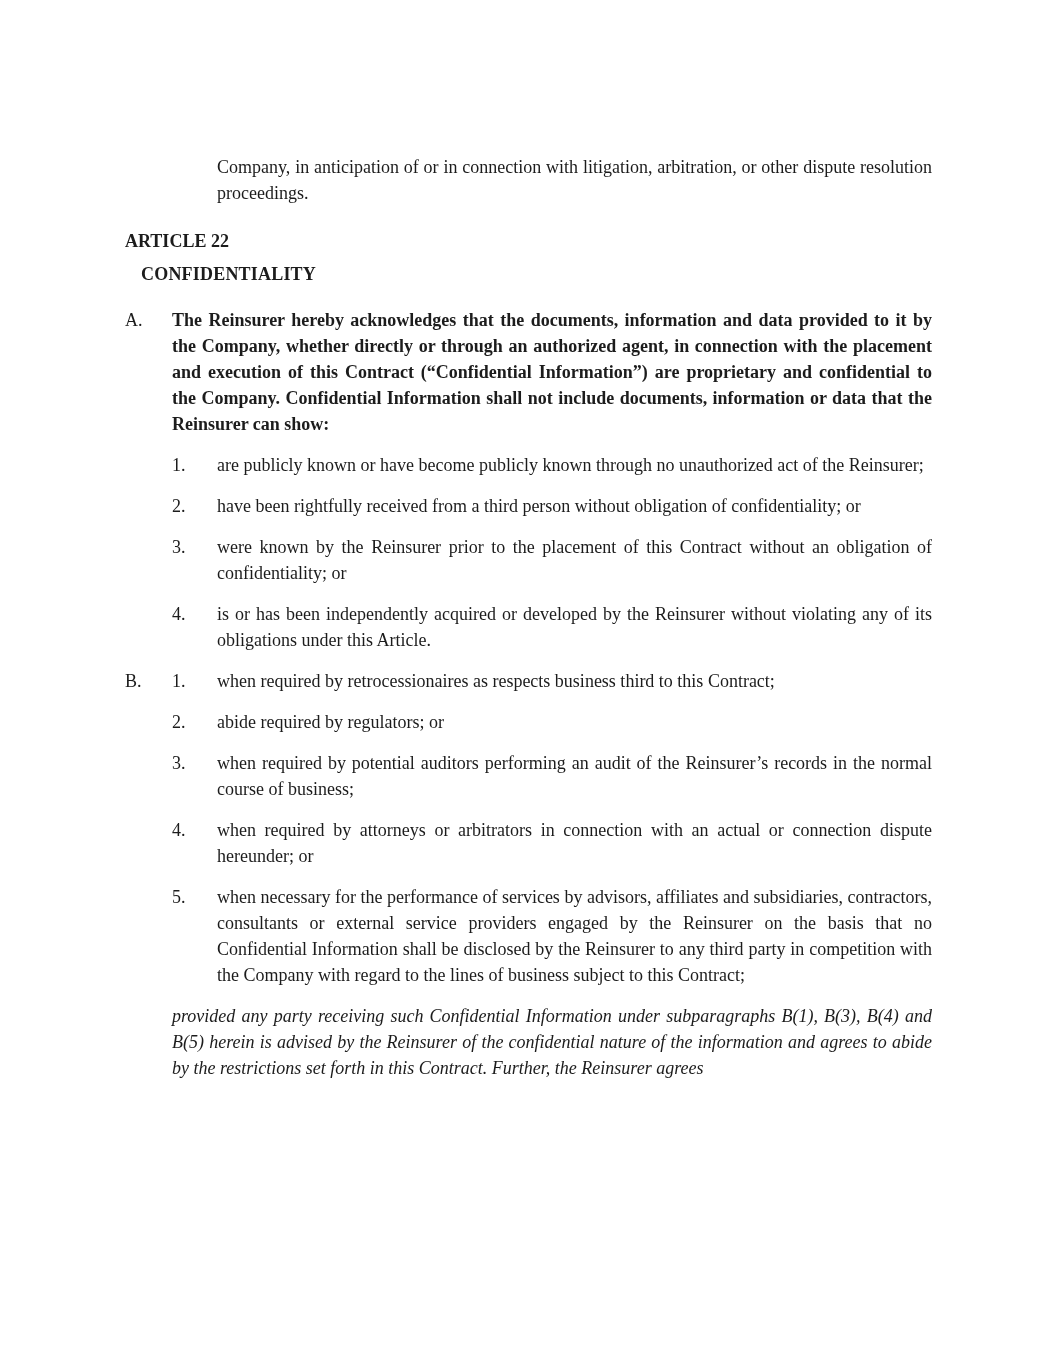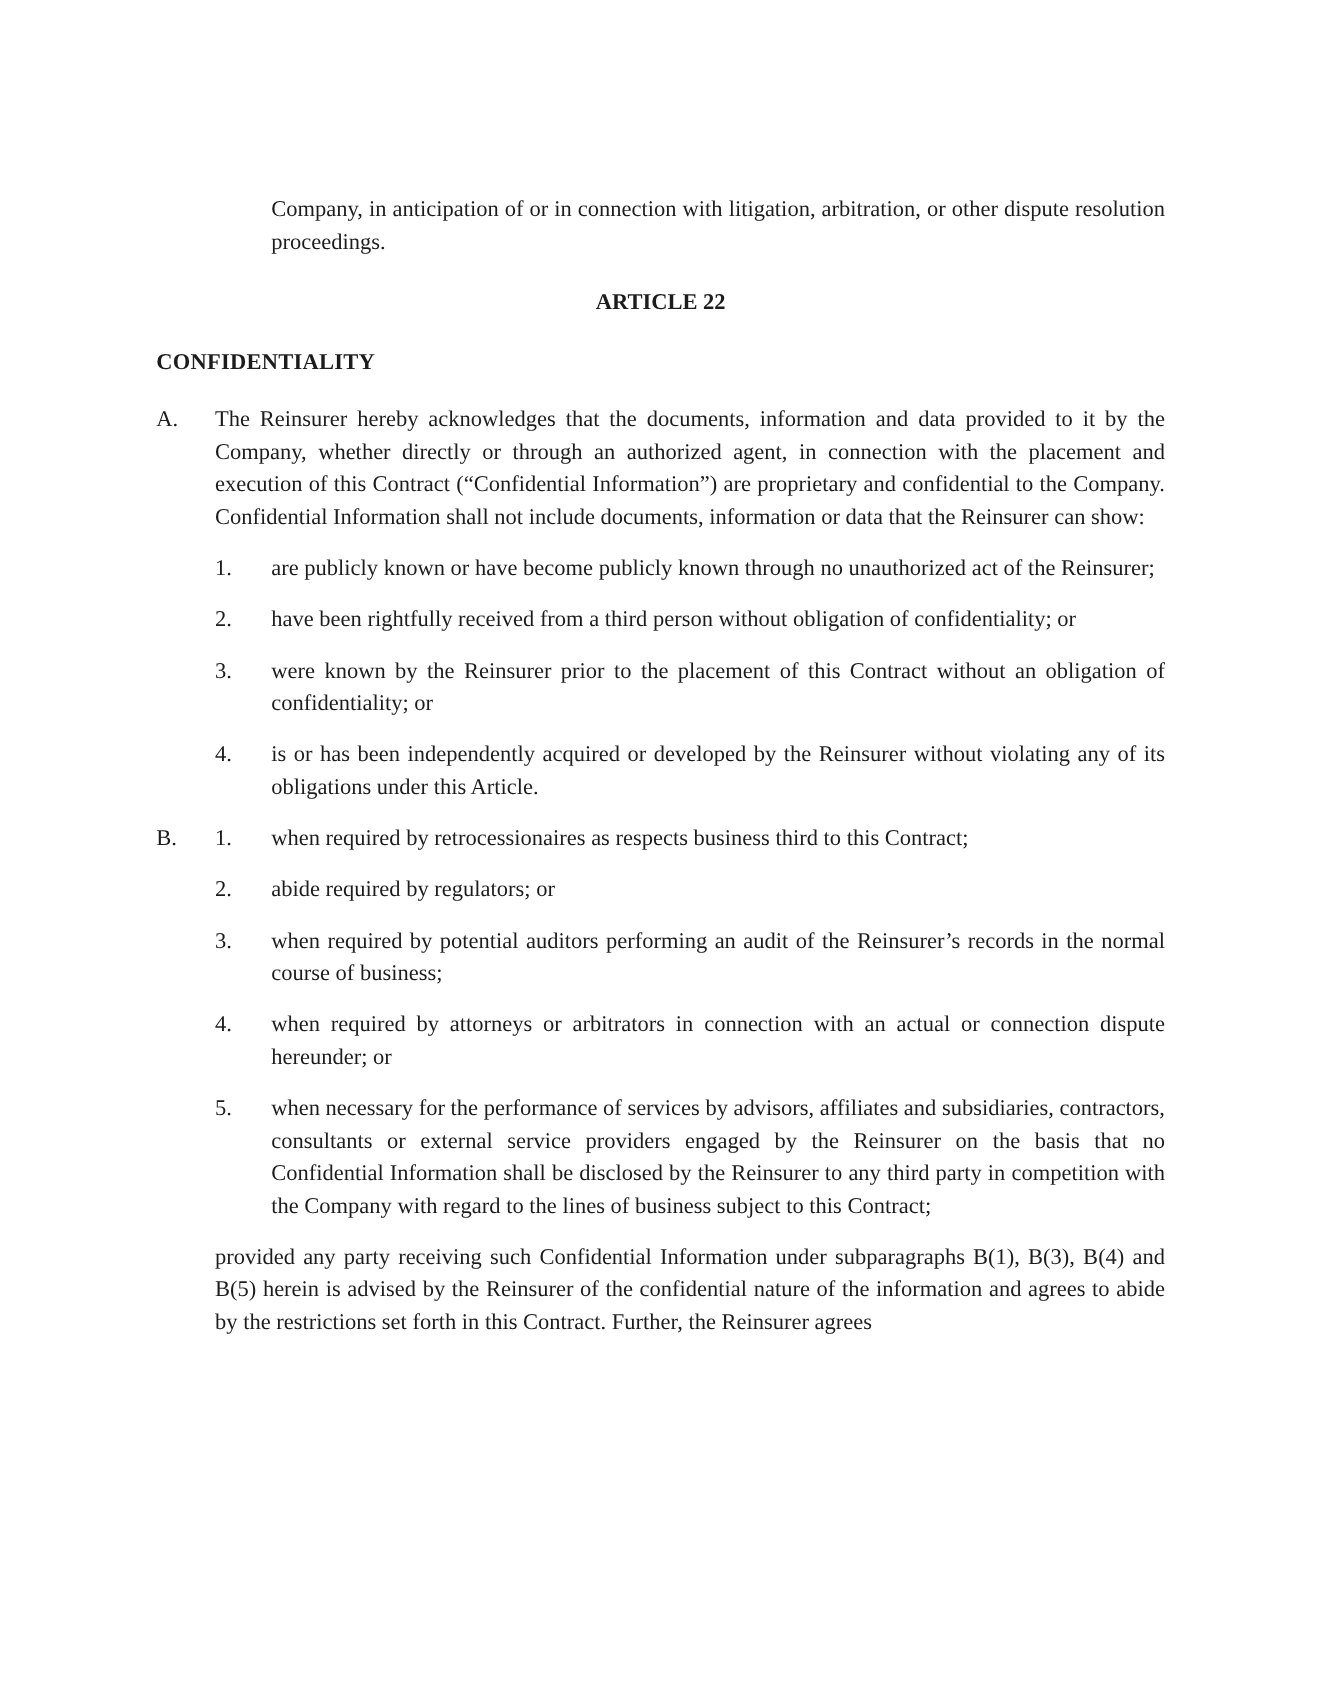--- a/index.html
+++ b/index.html
@@ -20,58 +20,60 @@
     padding: 154px 123px 15px 125px;
     overflow: hidden;
   }
   p { margin: 0; }
   .cont-para {
     margin: 0 0 15px 92px;
     text-align: justify;
   }
   .article-heading {
     font-weight: bold;
-    text-align: center;
-    margin: 22px 0 22px 0;
+    text-align: left;
+    margin: 22px 0 7px 0;
   }
   .section-heading {
     font-weight: bold;
-    margin: 0 0 20px 0;
+    margin: 0 0 20px 16px;
     letter-spacing: 0.2px;
   }
   .clause {
     position: relative;
     padding-left: 47px;
     margin: 0 0 15px 0;
   }
   .clause-label {
     position: absolute;
     left: 0;
     top: 0;
   }
   .clause-text {
     text-align: justify;
     margin: 0 0 15px 0;
+    font-weight: bold;
   }
   .list-item {
     position: relative;
     padding-left: 45px;
     margin: 0 0 15px 0;
   }
   .item-num {
     position: absolute;
     left: 0;
     top: 0;
   }
   .item-text {
     text-align: justify;
   }
   .closing-para {
     margin: 0 0 32px 47px;
     text-align: justify;
+    font-style: italic;
   }
 </style>
 </head>
 <body>
 
 <div class="page">
 
   <p class="cont-para">Company, in anticipation of or in connection with litigation, arbitration, or other dispute resolution proceedings.</p>
 
   <p class="article-heading">ARTICLE 22</p>

